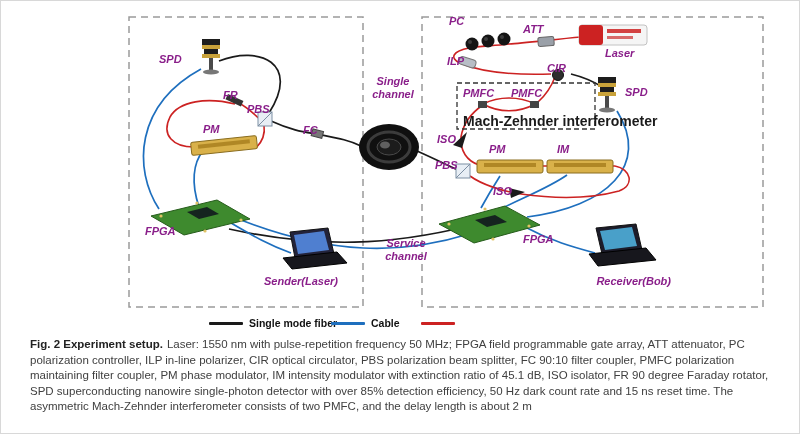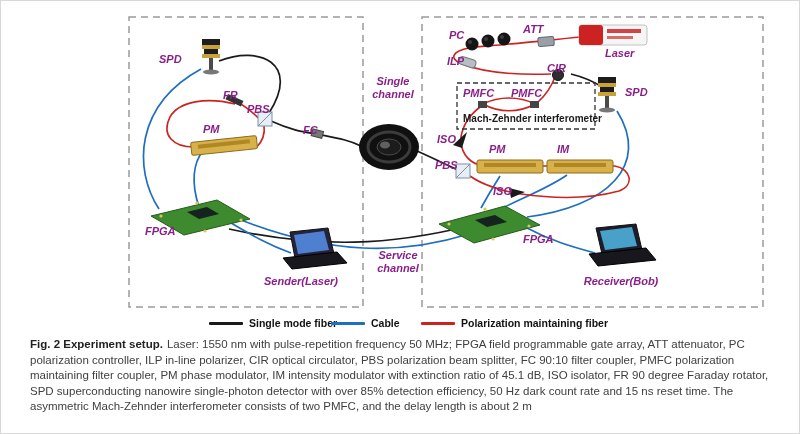--- a/index.html
+++ b/index.html
@@ -9,21 +9,21 @@
     font-family:"Liberation Sans",sans-serif;
   }
   .diagram{position:absolute;left:0;top:0;width:800px;height:312px;}
   .diagram svg{position:absolute;left:0;top:0;}
   .dl{
     position:absolute;font-style:italic;font-weight:700;font-size:11px;
     color:#8a1f8a;white-space:nowrap;line-height:13px;
   }
   .dlc{text-align:center;}
   .mzlbl{
-    position:absolute;font-size:10px;font-weight:700;color:#1a1a1a;
+    position:absolute;font-size:14px;font-weight:700;color:#1a1a1a;
     font-style:normal;white-space:nowrap;
   }
   .legend{position:absolute;left:0;top:314px;width:800px;height:18px;}
   .leg-item{position:absolute;display:flex;align-items:center;gap:6px;height:16px;}
   .leg-line{display:inline-block;width:34px;height:3px;border-radius:1px;background:#000;}
   .leg-label{font-size:10.5px;font-weight:700;color:#111;white-space:nowrap;}
   .caption{
     position:absolute;left:14px;right:12px;top:336px;
     font-size:11.5px;line-height:15.6px;color:#404040;text-align:left;margin-left:15px;
   }
@@ -183,57 +183,56 @@
 
     <div class="dl" style="left:158px;top:52px;">SPD</div>
     <div class="dl" style="left:222px;top:88px;text-align:right;">FR</div>
     <div class="dl" style="left:246px;top:102px;">PBS</div>
     <div class="dl" style="left:202px;top:122px;">PM</div>
     <div class="dl" style="left:302px;top:123px;">FC</div>
     <div class="dl dlc" style="left:355px;top:74px;width:74px;">
       <span>Single</span><br>
       <span>channel</span>
     </div>
-    <div class="dl dlc" style="left:360px;top:236px;width:74px;margin-top:12px;">
+    <div class="dl dlc" style="left:368px;top:236px;width:74px;">
       <span>Service</span><br>
       <span>channel</span>
     </div>
     <div class="dl" style="left:144px;top:224px;">FPGA</div>
     <div class="dl dlc" style="left:252px;top:274px;width:96px;">Sender(Laser)</div>
 
-    <div class="dl" style="left:448px;top:28px;">PC</div>
+    <div class="dl" style="left:448px;top:14px;">PC</div>
     <div class="dl" style="left:522px;top:22px;">ATT</div>
     <div class="dl" style="left:604px;top:46px;">Laser</div>
     <div class="dl" style="left:446px;top:54px;">ILP</div>
     <div class="dl" style="left:546px;top:61px;">CIR</div>
     <div class="dl" style="left:624px;top:85px;">SPD</div>
     <div class="dl" style="left:462px;top:86px;">PMFC</div>
     <div class="dl" style="left:510px;top:86px;">PMFC</div>
     <div class="mzlbl" style="left:462px;top:112px;">Mach-Zehnder interferometer</div>
     <div class="dl" style="left:436px;top:132px;">ISO</div>
     <div class="dl" style="left:434px;top:158px;">PBS</div>
     <div class="dl" style="left:488px;top:142px;">PM</div>
     <div class="dl" style="left:556px;top:142px;font-style:italic;">IM</div>
     <div class="dl" style="left:492px;top:184px;">ISO</div>
     <div class="dl" style="left:522px;top:232px;">FPGA</div>
-    <div class="dl dlc" style="left:570px;top:274px;width:100px;">Receiver(Bob)</div>
+    <div class="dl dlc" style="left:570px;top:274px;width:100px;text-align:right;">Receiver(Bob)</div>
   </div>
 
   <div class="legend">
     <div class="leg-item" style="left:208px;top:0;">
       <span class="leg-line" style="background-color: rgb(26, 26, 26);"></span>
       <span class="leg-label">Single mode fiber</span>
     </div>
     <div class="leg-item" style="left:330px;top:0;">
       <span class="leg-line" style="background-color: rgb(30, 111, 190);"></span>
       <span class="leg-label">Cable</span>
     </div>
     <div class="leg-item" style="left:420px;top:0;">
       <span class="leg-line" style="background-color: rgb(204, 34, 34);"></span>
-      <span class="leg-label">Polarization maintaining fiber</span>
     </div>
   </div>
 
   <div class="caption">
     <span class="cap-b">Fig. 2 Experiment setup.</span><span>Laser: 1550 nm with pulse-repetition frequency 50 MHz; FPGA field programmable gate array, ATT attenuator, PC polarization controller, ILP in-line polarizer, CIR optical circulator, PBS polarization beam splitter, FC 90:10 filter coupler, PMFC polarization maintaining filter coupler, PM phase modulator, IM intensity modulator with extinction ratio of 45.1 dB, ISO isolator, FR 90 degree Faraday rotator, SPD superconducting nanowire single-photon detector with over 85% detection efficiency, 50 Hz dark count rate and 15 ns reset time. The asymmetric Mach-Zehnder interferometer consists of two PMFC, and the delay length is about 2 m</span>
   </div>
 
 </div>
 
 </body></html>

